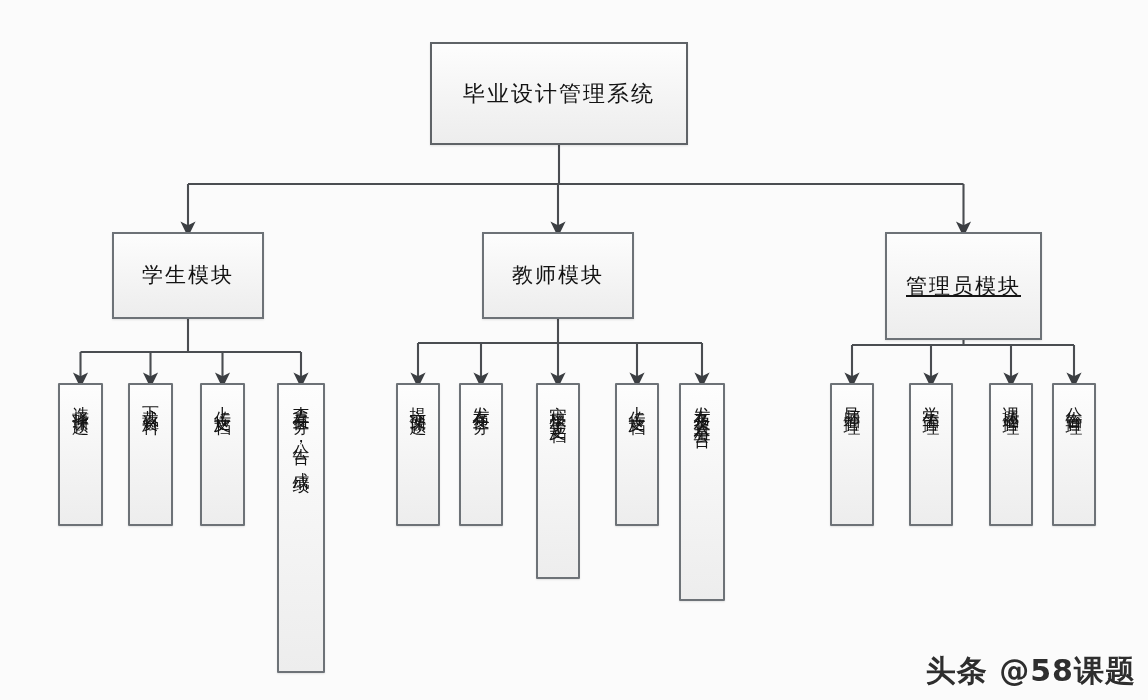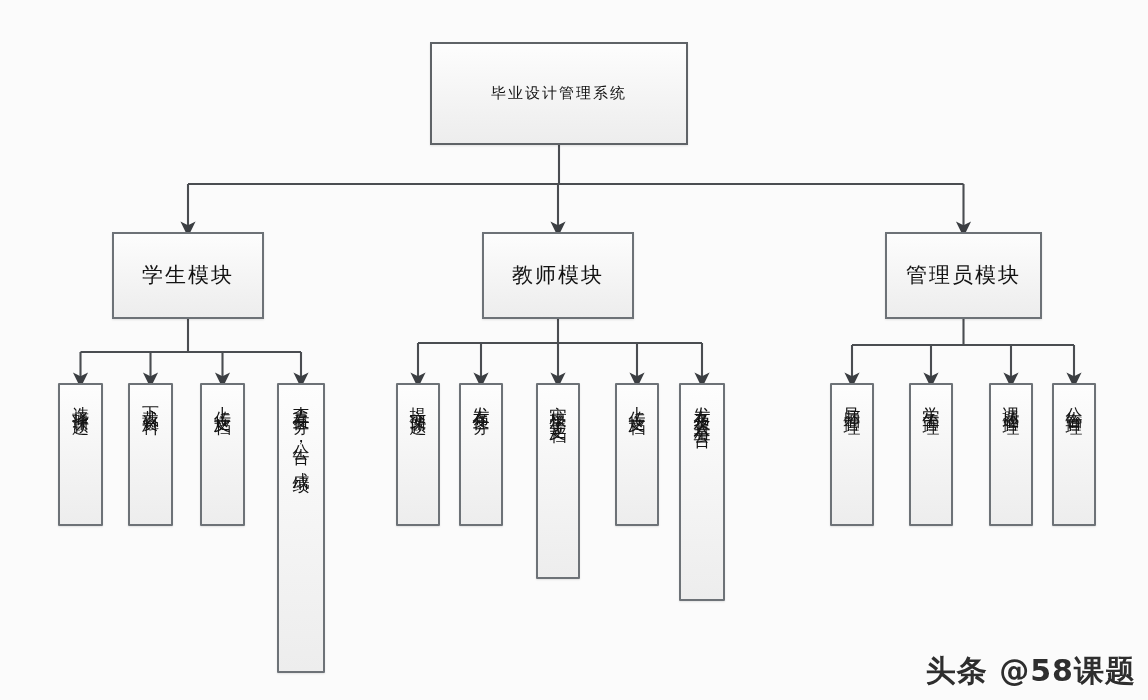--- a/index.html
+++ b/index.html
@@ -32,21 +32,21 @@
     box-shadow: 0 1px 2px rgba(0,0,0,0.10);
     display: flex;
     align-items: center;
     justify-content: center;
     color: #151515;
   }
   .node.root {
     border-color: #5f6367;
   }
   .node-label {
-    font-size: 15px;
+    font-size: 22px;
     letter-spacing: 2px;
     line-height: 1.15;
     white-space: nowrap;
     color: #131313;
   }
   .node.module .node-label {
     font-size: 21px;
     letter-spacing: 2px;
   }
   
@@ -120,21 +120,21 @@
   <div class="node root" id="node-root" style="left: 430px; top: 42px; width: 258px; height: 103px;">
     <span class="node-label">毕业设计管理系统</span>
   </div>
 
   <div class="node module" id="node-teacher" style="left: 482px; top: 232px; width: 152px; height: 87px;">
     <span class="node-label">教师模块</span>
   </div>
   <div class="node module" id="node-student" style="left: 112px; top: 232px; width: 152px; height: 87px;">
     <span class="node-label">学生模块</span>
   </div>
-  <div class="node module" id="node-admin" style="left: 885px; top: 232px; width: 157px; height: 87px;">
+  <div class="node module" id="node-admin" style="left: 885px; top: 232px; width: 157px; height: 108px; text-decoration: underline;">
     <span class="node-label">管理员模块</span>
   </div>
 
   <div id="leaf-layer">
       <div class="node leaf" style="left: 58px; top: 383px; width: 45px; height: 143px;">
         <span class="node-label">选择课题</span>
       </div>
       <div class="node leaf" style="left: 128px; top: 383px; width: 45px; height: 143px;">
         <span class="node-label">下载资料</span>
       </div>

